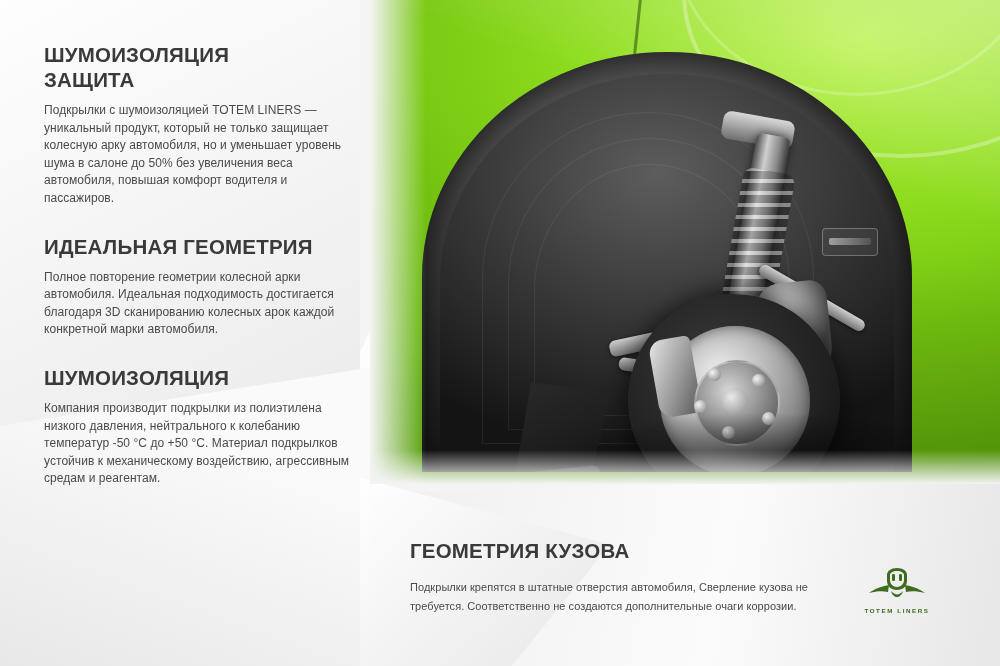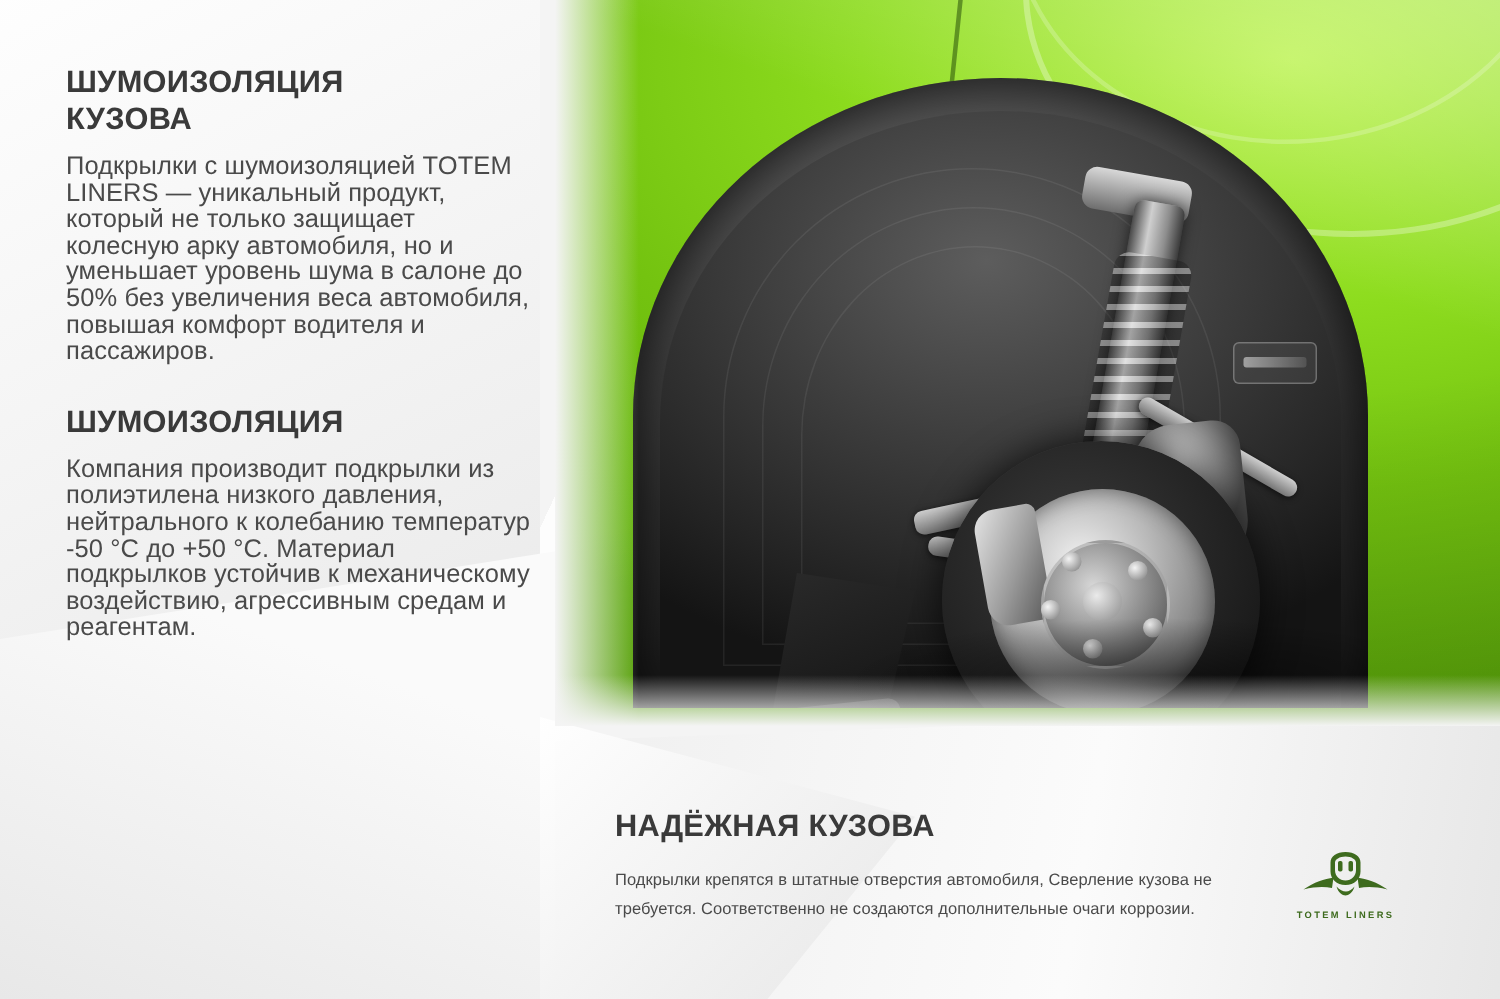--- a/index.html
+++ b/index.html
@@ -307,21 +307,21 @@
   h2.f-title {
     margin: 0 0 10px 0;
     font-size: 20.5px;
     line-height: 25px;
     font-weight: bold;
     color: #3a3a3a;
     letter-spacing: 0.2px;
   }
   p.f-body {
     margin: 0;
-    font-size: 17px;
+    font-size: 12px;
     line-height: 17.6px;
     color: #4a4a4a;
     letter-spacing: 0.05px;
   }
 
   .bottom-block {
     position: absolute;
     left: 410px;
     top: 512px;
     width: 420px;
@@ -408,37 +408,41 @@
       <div class="ground-shadow"></div>
     </div>
 
     <div class="photo-fade-left"></div>
     <div class="photo-fade-bottom"></div>
   </div>
 
   <div class="left-col">
 
     <div class="feature">
-      <h2 class="f-title"><span>ШУМОИЗОЛЯЦИЯ</span><br><span>КУЗОВА</span></h2>
+      <h2 class="f-title"><span>ШУМОИЗОЛЯЦИЯ</span><br><span>ЗАЩИТА</span></h2>
       <p class="f-body">Подкрылки с шумоизоляцией TOTEM LINERS — уникальный продукт, который не только защищает колесную арку автомобиля, но и уменьшает уровень шума в салоне до 50% без увеличения веса автомобиля, повышая комфорт водителя и пассажиров.</p>
     </div>
 
+    <div class="feature">
+      <h2 class="f-title">ИДЕАЛЬНАЯ ГЕОМЕТРИЯ</h2>
+      <p class="f-body">Полное повторение геометрии колесной арки автомобиля. Идеальная подходимость достигается благодаря 3D сканированию колесных арок каждой конкретной марки автомобиля.</p>
+    </div>
 
     <div class="feature">
       <h2 class="f-title">ШУМОИЗОЛЯЦИЯ</h2>
       <p class="f-body">Компания производит подкрылки из полиэтилена низкого давления, нейтрального к колебанию температур -50 °С до +50 °С. Материал подкрылков устойчив к механическому воздействию, агрессивным средам и реагентам.</p>
     </div>
 
     <div class="feature">
     </div>
 
   </div>
 
   <div class="bottom-block">
-    <h2 class="f-title"><br><span>НАДЁЖНАЯ КУЗОВА</span></h2>
+    <h2 class="f-title"><br><span>ГЕОМЕТРИЯ КУЗОВА</span></h2>
     <p class="f-body">Подкрылки крепятся в штатные отверстия автомобиля, Сверление кузова не требуется. Соответственно не создаются дополнительные очаги коррозии.</p>
   </div>
 
   <div class="logo">
     <svg width="64" height="38" viewBox="0 0 64 38">
       <g fill="#3e6b1e">
         <path d="M32 2c-6 0-10 3-10 7v6c0 5 4 9 10 9s10-4 10-9V9c0-4-4-7-10-7zm0 3c4 0 7 2 7 4v5c0 4-3 7-7 7s-7-3-7-7V9c0-2 3-4 7-4z"></path>
         <rect x="27" y="8" width="3" height="7" rx="1.2"></rect>
         <rect x="34" y="8" width="3" height="7" rx="1.2"></rect>
         <path d="M24 19c-6 1-13 3-20 8 8-2 14-2 19-1z"></path>

